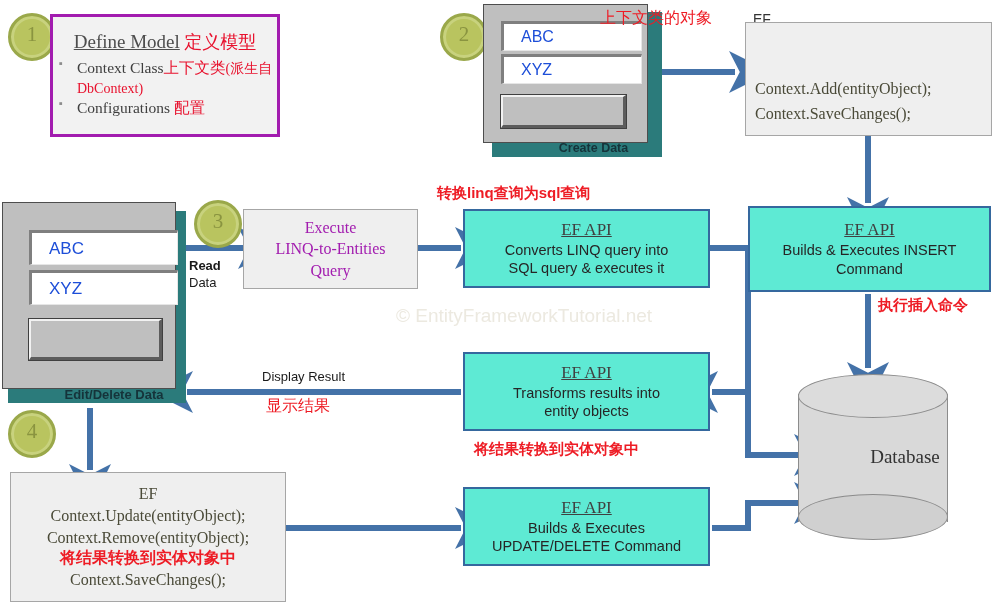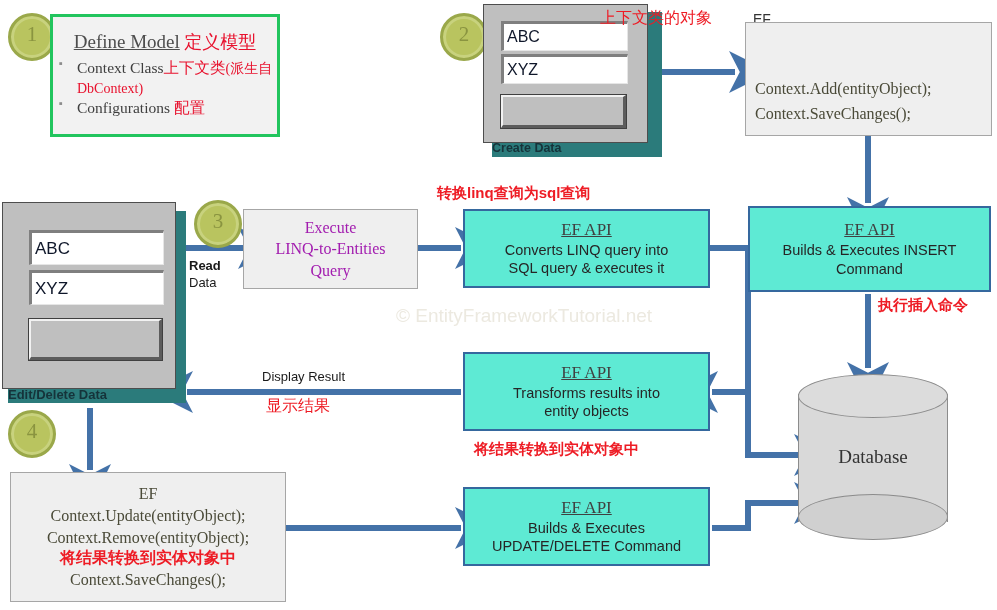--- a/index.html
+++ b/index.html
@@ -10,41 +10,41 @@
   .step-circle{width:42px;height:42px;border-radius:50%;
     background:#b9c45f;border:3px solid #9aa84a;
     box-shadow:inset 0 0 0 3px #c8d27e;
     color:#8a9440;font-size:21px;line-height:36px;text-align:center;
     font-family:"Liberation Serif","DejaVu Serif",serif;}
   
   .box{box-sizing:border-box;display:flex;flex-direction:column;
        align-items:center;justify-content:center;text-align:center;}
   .gray-box{background:#efefef;border:1px solid #a6a6a6;}
   .blue-box{background:#5eead4;border:2px solid #35689e;}
-  .black-box{background:#f2f2f2;border:3px solid #22c55e;}
+  .black-box{background:#f2f2f2;border:3px solid #a21caf;}
   .ttl{font-size:17px;color:#404040;text-decoration:underline;
        font-family:"Liberation Serif","DejaVu Serif",serif;}
   .ln{font-size:14.5px;color:#262626;line-height:1.25;}
   .ln-lg{font-size:16px;color:#a21caf;line-height:1.35;
        font-family:"Liberation Serif","DejaVu Serif",serif;}
   .cn{color:#e8112d;}
   .red-note{color:#ee1c25;font-size:16px;white-space:nowrap;}
   .red-note-b{color:#ee1c25;font-size:15px;font-weight:bold;white-space:nowrap;}
   .lbl{font-size:13px;color:#1a1a1a;white-space:nowrap;}
   
   .win-shadow{background:#2b7b7b;}
   .win-body{background:#bfbfbf;border:1px solid #4d4d4d;}
   .tb{background:#ffffff;border-top:3px solid #7f7f7f;border-left:3px solid #7f7f7f;
       border-right:1px solid #e6e6e6;border-bottom:1px solid #e6e6e6;
-      display:flex;align-items:center;padding-left:3px;color:#0f172a;}
+      display:flex;align-items:center;padding-left:17px;color:#1d4ed8;}
   .btn3d{background:#bfbfbf;border-top:2px solid #f2f2f2;border-left:2px solid #f2f2f2;
       border-right:3px solid #5c5c5c;border-bottom:3px solid #5c5c5c;
       outline:1px solid #404040;}
-  .win-cap{color:#15333a;font-size:12.5px;font-weight:bold;
-      font-family:"Liberation Sans","DejaVu Sans",sans-serif;}
+  .win-cap{color:#15333a;font-size:12.5px;font-weight:bold;text-align:center;
+      font-family:"Liberation Sans","DejaVu Sans",sans-serif;padding-left:20px;}
   
   .cyl-body{background:#d9d9d9;border-left:1px solid #8c8c8c;border-right:1px solid #8c8c8c;}
   .cyl-top{background:#dcdcdc;border:1px solid #8c8c8c;border-radius:50%;}
   .cyl-bot{background:#d0d0d0;border:1px solid #8c8c8c;border-radius:50%;}
   .cyl-lbl{font-size:19px;color:#333;font-family:"Liberation Serif","DejaVu Serif",serif;}
   
   .wm{font-size:19px;color:#ece9e0;white-space:nowrap;
       font-family:"Liberation Sans","DejaVu Sans",sans-serif;}
   svg{position:absolute;left:0;top:0;pointer-events:none;}
   ul.bul{margin:0;padding:0;list-style:none;text-align:left;}
@@ -188,14 +188,14 @@
 <div class="abs box blue-box" style="left:463px;top:487px;width:247px;height:79px;">
   <div class="ttl" style="margin-bottom:1px;">EF API</div>
   <div class="ln">Builds &amp; Executes</div>
   <div class="ln">UPDATE/DELETE Command</div>
 </div>
 
 <div class="abs" style="left:798px;top:374px;width:150px;height:172px;">
   <div class="abs cyl-body" style="left:0;top:20px;width:148px;height:128px;"></div>
   <div class="abs cyl-bot" style="left:0;top:120px;width:148px;height:44px;"></div>
   <div class="abs cyl-top" style="left:0;top:0;width:148px;height:42px;"></div>
-  <div class="abs cyl-lbl" style="left:0;top:72px;width:150px;text-align:center;">Database</div>
+  <div class="abs cyl-lbl" style="left:0;top:72px;width:150px;text-align:center;padding-left:32px;">Database</div>
 </div>
 
 </body></html>

